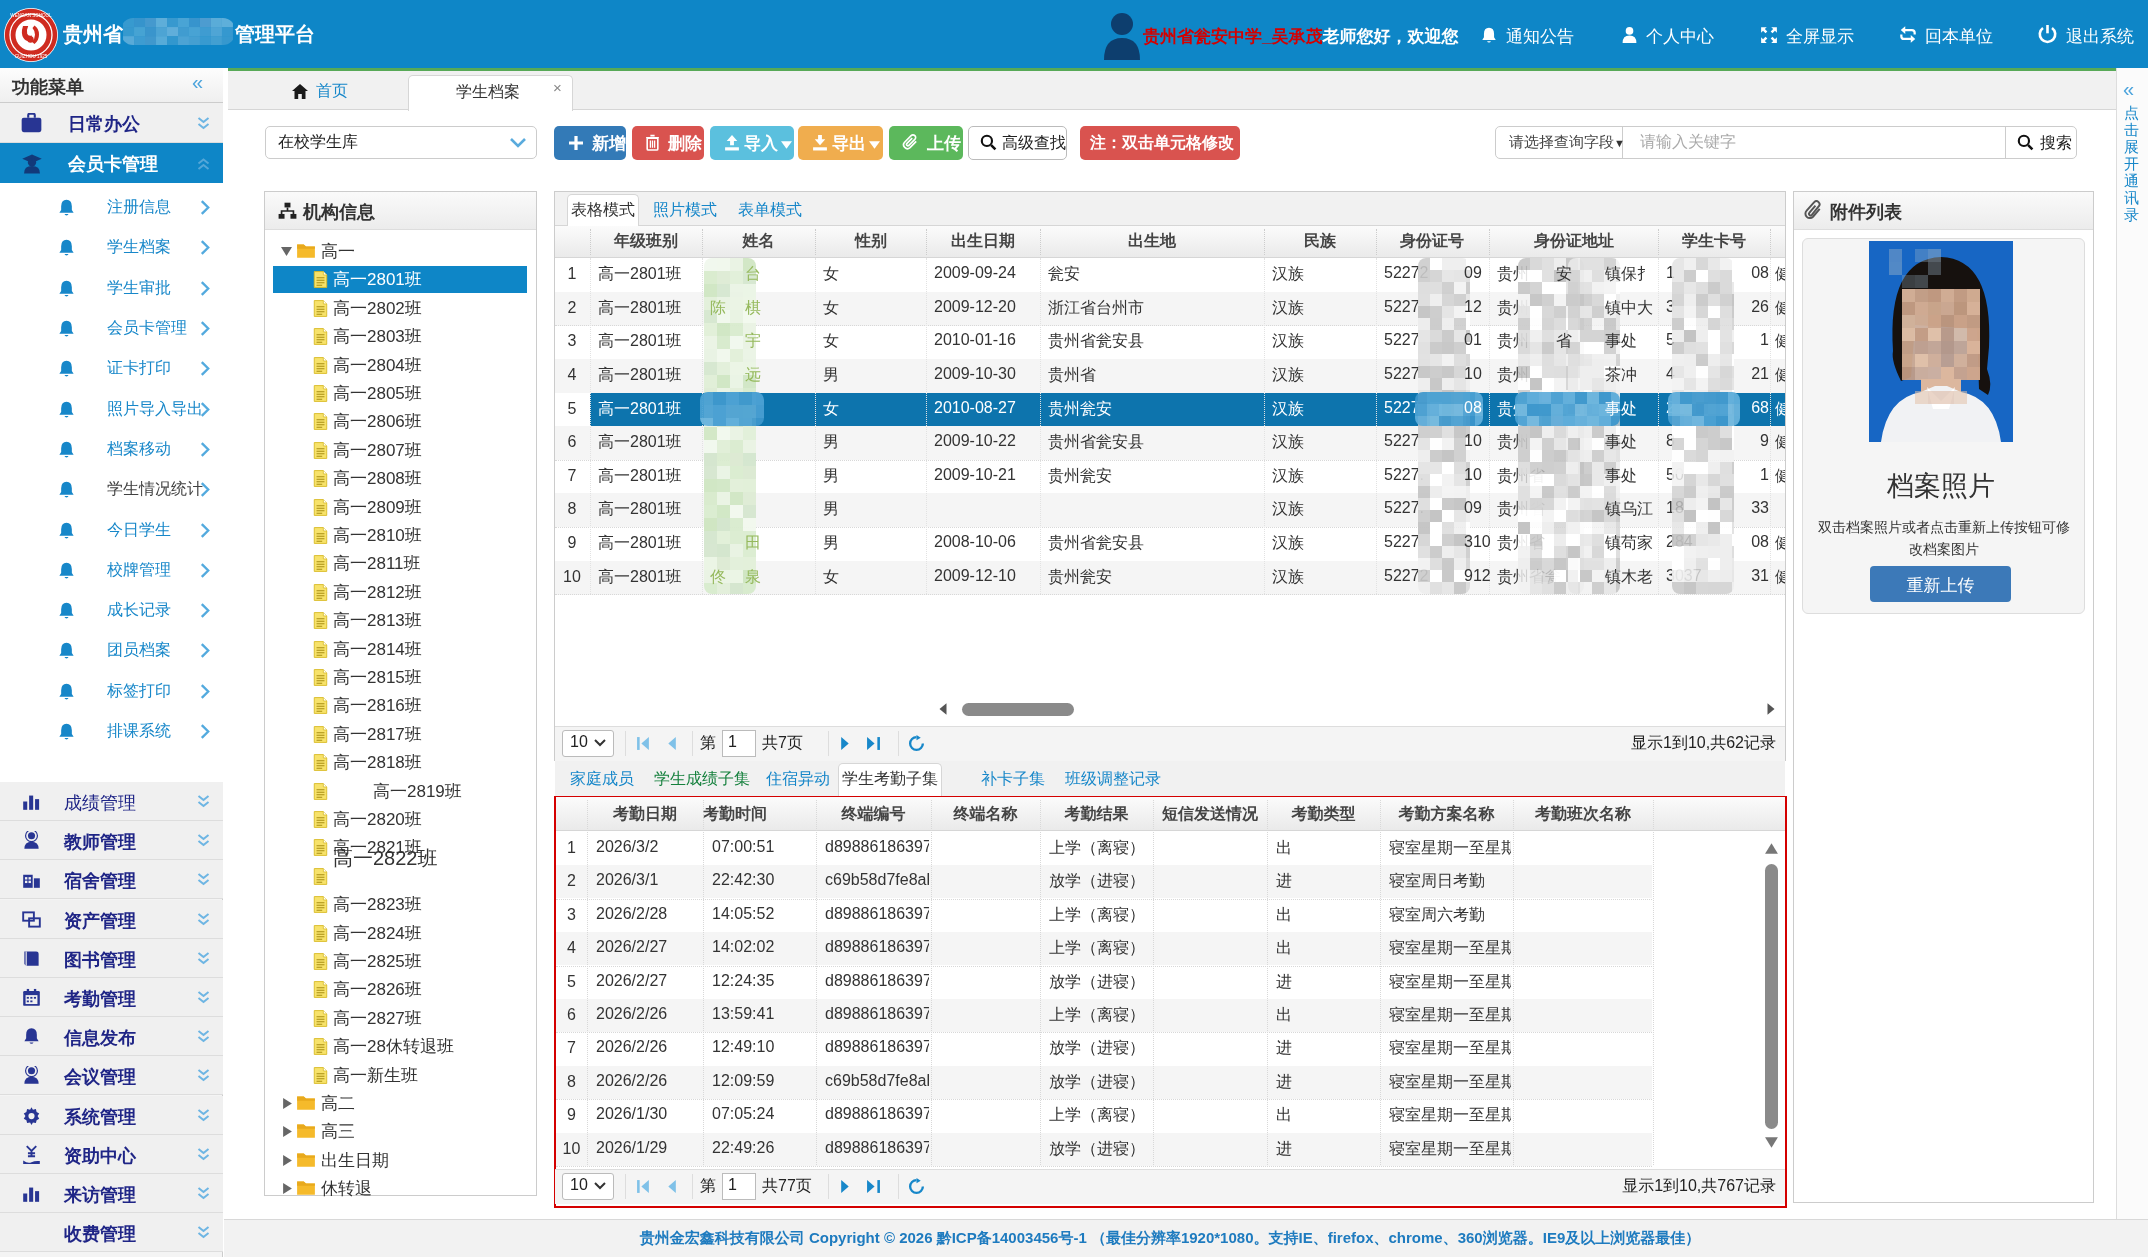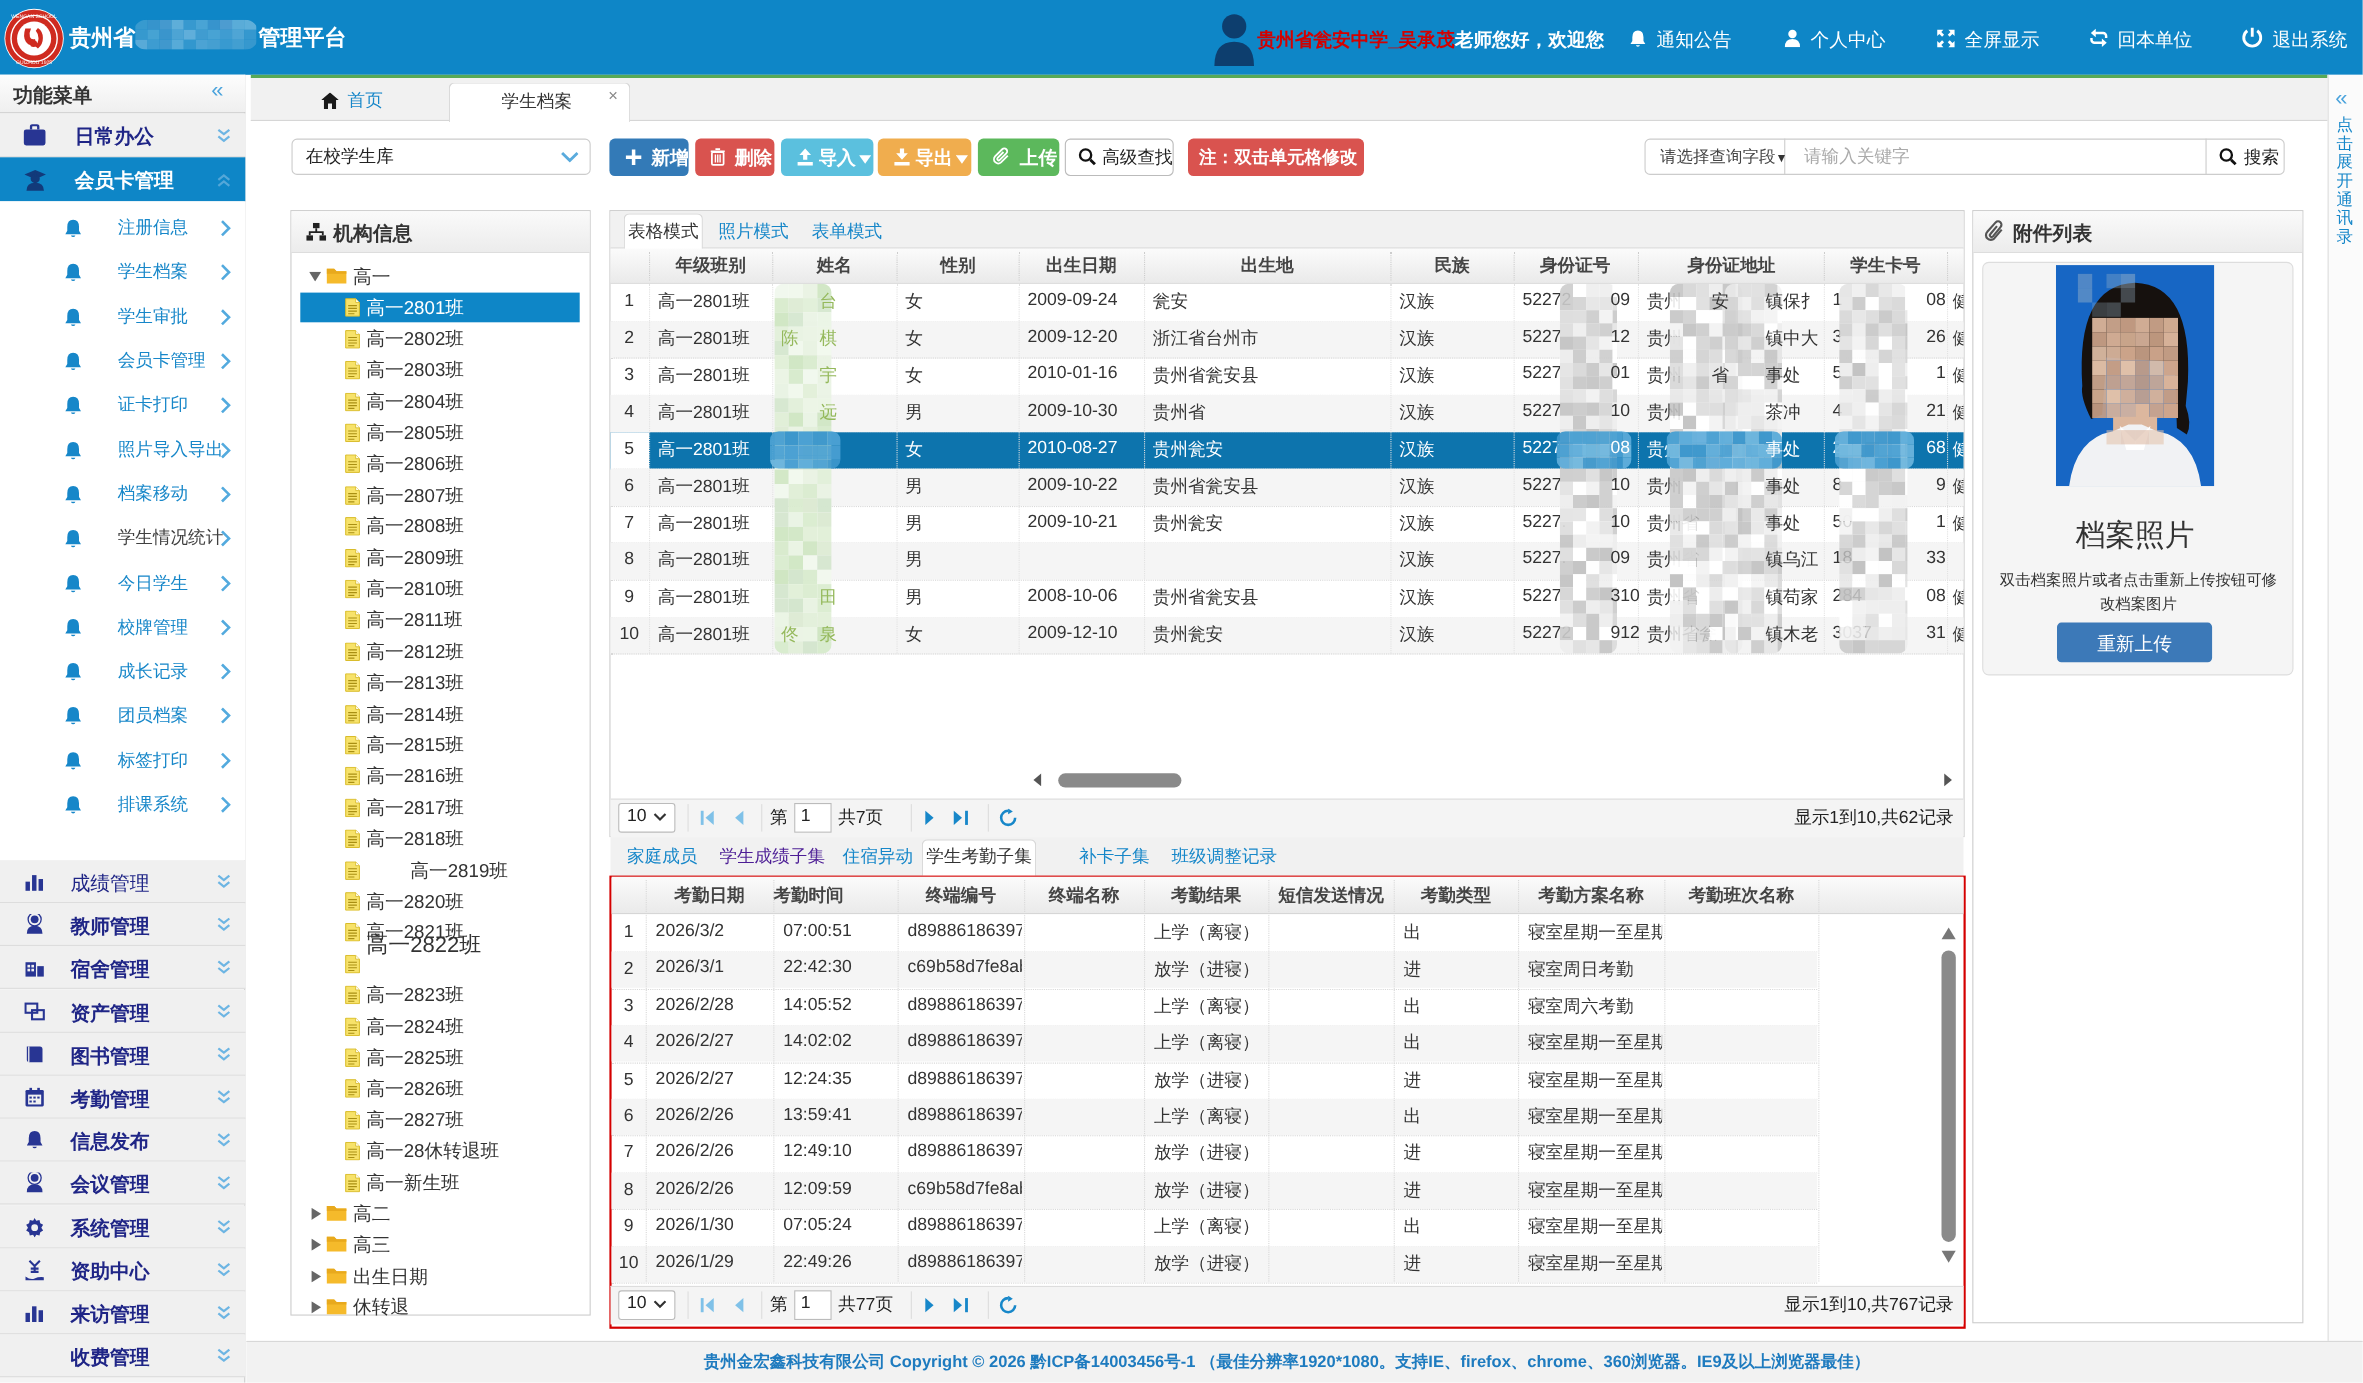--- a/index.html
+++ b/index.html
@@ -1747,21 +1747,21 @@
   </svg>
 <div class="ab" style="left:898px;top:731px;width:1px;height:25px;background:#ddd;"></div>
 <svg class="ab" style="left:908px;top:735px;" width="17" height="17" viewBox="0 0 16 16">
     <path d="M8 2 a6 6 0 1 0 6 6" fill="none" stroke="#1787c9" stroke-width="2.2"></path>
     <path d="M8 0 l4 2.5 -4 2.5z" fill="#1787c9"></path>
   </svg>
 <div class="ab" style="left:1526px;top:733px;font-size:16px;color:#222;text-align:right;width:250px;">显示1到10,共62记录</div>
 <div class="ab" style="left:555px;top:761px;width:1230px;height:36px;background:#f1f1f1;border-bottom:1px solid #d6d6d6;"></div>
 <div class="ab" style="left:838px;top:763px;width:104px;height:34px;background:#fff;border:1px solid #d6d6d6;border-bottom:none;border-radius:5px 5px 0 0;"></div>
 <div class="ab" style="left:570px;top:769px;font-size:16px;color:#1787c9;">家庭成员</div>
-<div class="ab" style="left:654px;top:769px;font-size:16px;color:#4c1d95;">学生成绩子集</div>
+<div class="ab" style="left:654px;top:769px;font-size:16px;color:#15803d;">学生成绩子集</div>
 <div class="ab" style="left:766px;top:769px;font-size:16px;color:#1787c9;">住宿异动</div>
 <div class="ab" style="left:842px;top:769px;font-size:16px;color:#333;">学生考勤子集</div>
 <div class="ab" style="left:981px;top:769px;font-size:16px;color:#1787c9;">补卡子集</div>
 <div class="ab" style="left:1065px;top:769px;font-size:16px;color:#1787c9;">班级调整记录</div>
 <div class="ab" style="left:554px;top:796px;width:1233px;height:412px;border:2px solid #d40000;background:#fff;"></div>
 <div class="ab" style="left:556px;top:797px;width:1229px;height:34px;background:linear-gradient(#fbfbfb,#eaeaea);border-bottom:1px solid #d6d6d6;"></div>
 <div class="ab trunc" style="left:587px;top:804px;width:116px;text-align:center;font-size:16px;font-weight:bold;color:#444;">考勤日期</div>
 <div class="ab trunc" style="left:703px;top:804px;width:113px;font-size:16px;font-weight:bold;color:#444;">考勤时间</div>
 <div class="ab trunc" style="left:816px;top:804px;width:115px;text-align:center;font-size:16px;font-weight:bold;color:#444;">终端编号</div>
 <div class="ab trunc" style="left:931px;top:804px;width:109px;text-align:center;font-size:16px;font-weight:bold;color:#444;">终端名称</div>

